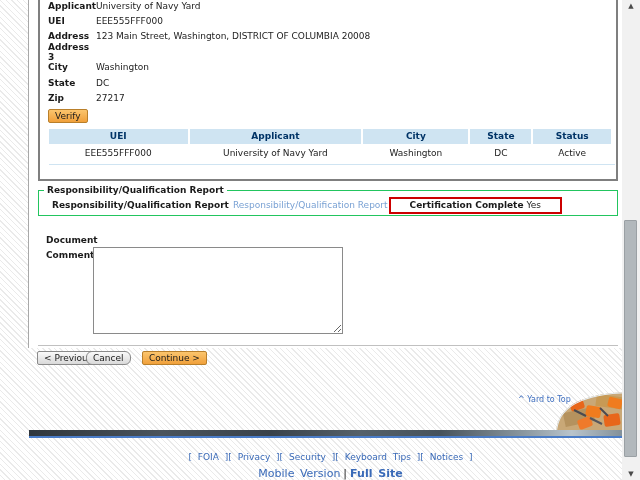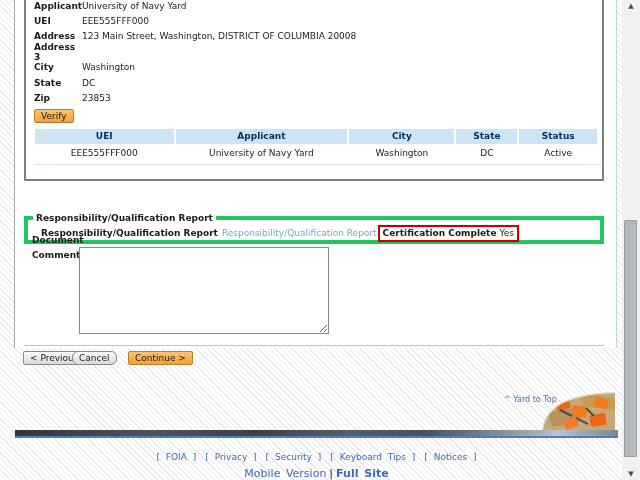--- a/index.html
+++ b/index.html
@@ -4,21 +4,21 @@
 <style>
   * { margin:0; padding:0; box-sizing:border-box; }
   html,body { width:640px; height:480px; overflow:hidden; }
   body { font-family:"DejaVu Sans","Liberation Sans",sans-serif; font-size:9px; color:#1a1a1a; }
 
   .viewport {
     position:relative; width:640px; height:480px;
     background:repeating-linear-gradient(45deg,#ffffff 0px,#ffffff 3px,#eaeaea 3px,#eaeaea 4px);
   }
   .page {
-    position:absolute; left:14px; top:0; width:603px; height:348px;
+    position:absolute; left:28px; top:0; width:603px; height:348px;
     background:#ffffff; border-left:1px solid #a8a8a8; border-right:1px solid #bcd6e8;
   }
 
   
   .detail-box {
     position:absolute; left:9px; top:-2px; width:580px; height:183px;
     border:2px solid #7f7f7f; border-top:none; background:#fff; overflow:hidden;
   }
   .frow { display:flex; height:15.4px; align-items:center; padding-left:8px; }
   .flabel { width:48px; font-weight:bold; flex:none; }
@@ -31,27 +31,27 @@
 
   table.results { border-collapse:separate; border-spacing:2px; width:566px; margin:4px 0 0 7px; }
   table.results th { background:#cfe4f2; color:#003366; font-weight:bold; font-size:9px; padding:2px 0 3px; text-align:center; }
   table.results td { font-size:9px; padding:2px 0 3px; text-align:center; color:#222; }
   td.small { font-size:8px; }
   .table-underline { width:566px; height:1px; background:#cfe4f2; margin:1px 0 0 9px; }
 
   
   fieldset.report {
     position:absolute; left:9px; top:185px; width:580px; height:31px;
-    border:4px solid #22c55e; background:#fff;margin-top:28px;
+    border:1px solid #22c55e; background:#fff;
   }
   fieldset.report legend { font-weight:bold; font-size:9px; margin-left:5px; padding:0 3px; }
   .report-line { margin:2px 0 0 13px; white-space:nowrap; }
   .report-line .b { font-weight:bold; }
   a.report-link { color:#7aa2d4; text-decoration:none; margin-left:4px; }
-  .red-box { border:2px solid #cc0000; padding:1px 3px 2px; margin-left:1px; display:inline-block; }
+  .red-box { border:2px solid #cc0000; padding:1px 19px 2px; margin-left:1px; display:inline-block; }
 
   
   .doc-label { position:absolute; left:17px; top:235px; font-weight:bold; }
   .comments-label { position:absolute; left:17px; top:250px; font-weight:bold; }
   textarea.comments {
     position:absolute; left:64px; top:247px; width:250px; height:87px;
     border:1px solid #8a8a8a; resize:both; font-family:inherit; font-size:9px;
   }
 
   
@@ -61,21 +61,21 @@
   .btn-continue { position:absolute; left:113px; top:351px; }
 
   
   a.back-top { position:absolute; left:489px; top:395px; color:#4070c0; font-size:8px; text-decoration:none; }
   .chairs { position:absolute; right:1px; top:392px; width:73px; height:40px; overflow:hidden; }
   .dark-bar {
     position:absolute; left:0; top:430px; width:603px; height:8px;
     background:linear-gradient(90deg,#2f363c 0%,#4a545c 22%,#39424a 40%,#55616a 55%,#46525b 68%,#8a979f 82%,#b9c4cb 90%,#78868f 100%);
     border-bottom:2px solid #4a7cc7;
   }
-  .footer-links { position:absolute; left:0; top:452px; width:603px; display:flex; justify-content:center; align-items:flex-end; gap:9px; font-size:9px; word-spacing:3px; }
+  .footer-links { position:absolute; left:0; top:452px; width:603px; display:flex; justify-content:center; align-items:flex-end; font-size:9px; word-spacing:3px; }
   .footer-links a { color:#3a6ab8; text-decoration:none; }
   .copyright { color:#4a6eb0; margin-left:18px; }
   .footer-bottom { position:absolute; left:0; top:467px; width:603px; text-align:center; font-size:11px; word-spacing:2px; }
   .footer-bottom a { color:#3a6ab8; text-decoration:none; }
   .footer-bottom .sep { color:#222; margin:0 3px; }
   .full-site { font-weight:bold; color:#222; text-decoration:none; }
 
   
   .scrollbar { position:absolute; right:0; top:0; width:18px; height:480px; background:#f1f1f1; }
   .sb-arrow { position:absolute; left:0; width:18px; height:12px; text-align:center; font-size:7px; color:#4a4a4a; line-height:12px; cursor:pointer; }
@@ -109,21 +109,21 @@
       <div class="frow">
         <span class="flabel">City</span>
         <span class="fvalue">Washington</span>
       </div>
       <div class="frow">
         <span class="flabel">State</span>
         <span class="fvalue">DC</span>
       </div>
       <div class="frow">
         <span class="flabel">Zip</span>
-        <span class="fvalue">23853</span>
+        <span class="fvalue">27217</span>
       </div>
 
       <div class="verify-wrap">
         <button class="btn btn-orange">Verify</button>
       </div>
 
       <table class="results">
         <colgroup>
           <col style="width:25%">
             <col style="width:31%">

